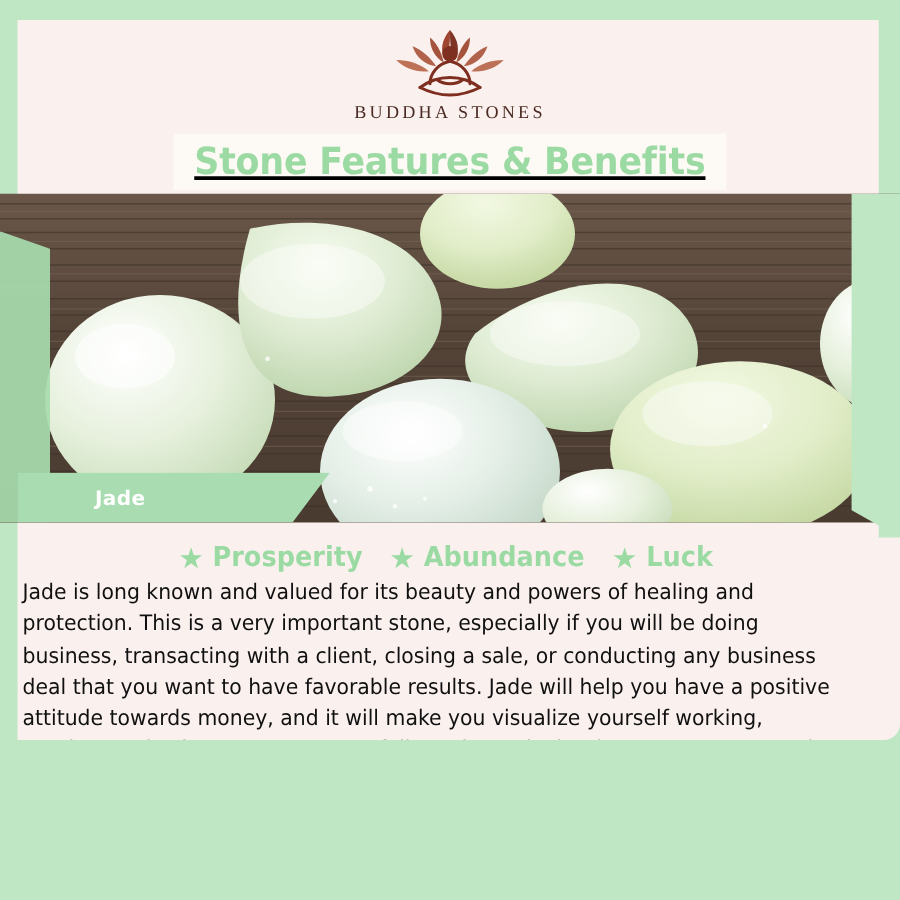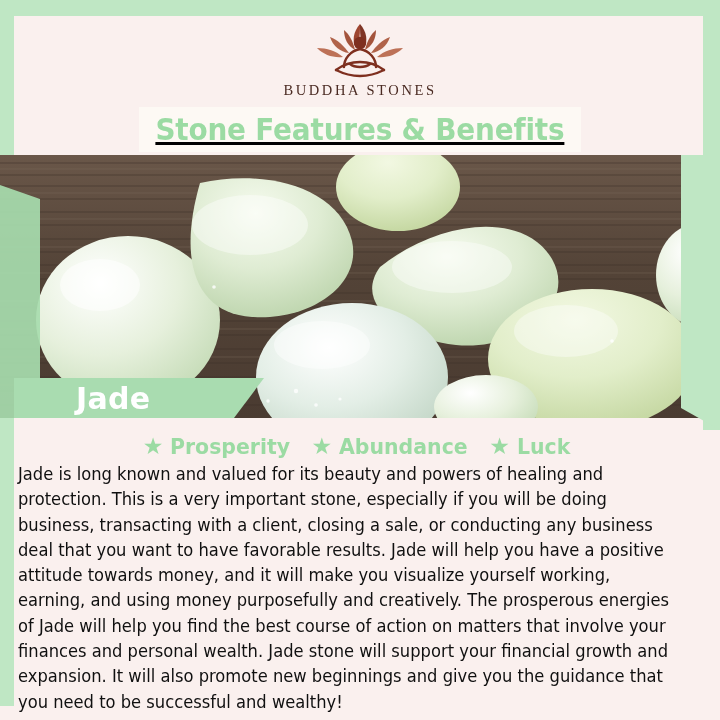--- a/index.html
+++ b/index.html
@@ -1,21 +1,21 @@
 <!DOCTYPE html>
 <html><head>
 <meta charset="utf-8">
 <style>
   html,body{margin:0;padding:0;}
   body{
     width:720px;height:720px;overflow:hidden;
     background:#bfe7c4;
     font-family:"Liberation Sans", sans-serif;
   }
-  .poster{position:relative;width:720px;height:720px;overflow:hidden;background:#bfe7c4;}
+  .poster{position:relative;width:720px;height:592px;overflow:hidden;background:#bfe7c4;border-radius:13px;}
 
   
   .cream-card{
     position:absolute;left:14px;top:16px;width:689px;height:704px;
     background:#faf0ee;
   }
   
   .cream-bleed-right{
     position:absolute;left:690px;top:430px;width:30px;height:290px;
     background:#faf0ee;
@@ -70,21 +70,21 @@
   }
 
   
   .jade-ribbon{
     position:absolute;left:14px;top:378px;width:250px;height:40px;
     background:#a9dcb0;
     clip-path:polygon(0 0,100% 0,88% 100%,0 100%);
     display:flex;align-items:center;
   }
   .jade-label{
-    margin-left:62px;color:#ffffff;font-weight:bold;font-size:30px;
+    margin-left:62px;color:#ffffff;font-weight:bold;font-size:16px;
     font-family:"DejaVu Sans", sans-serif;letter-spacing:.3px;
   }
 
   
   .keywords{
     position:absolute;left:14px;top:430px;width:689px;height:32px;
     display:flex;align-items:center;justify-content:center;gap:12px;
   }
   .kw{display:flex;align-items:center;gap:7px;}
   .kw-star{color:#9bdba3;font-size:23px;line-height:1;}

